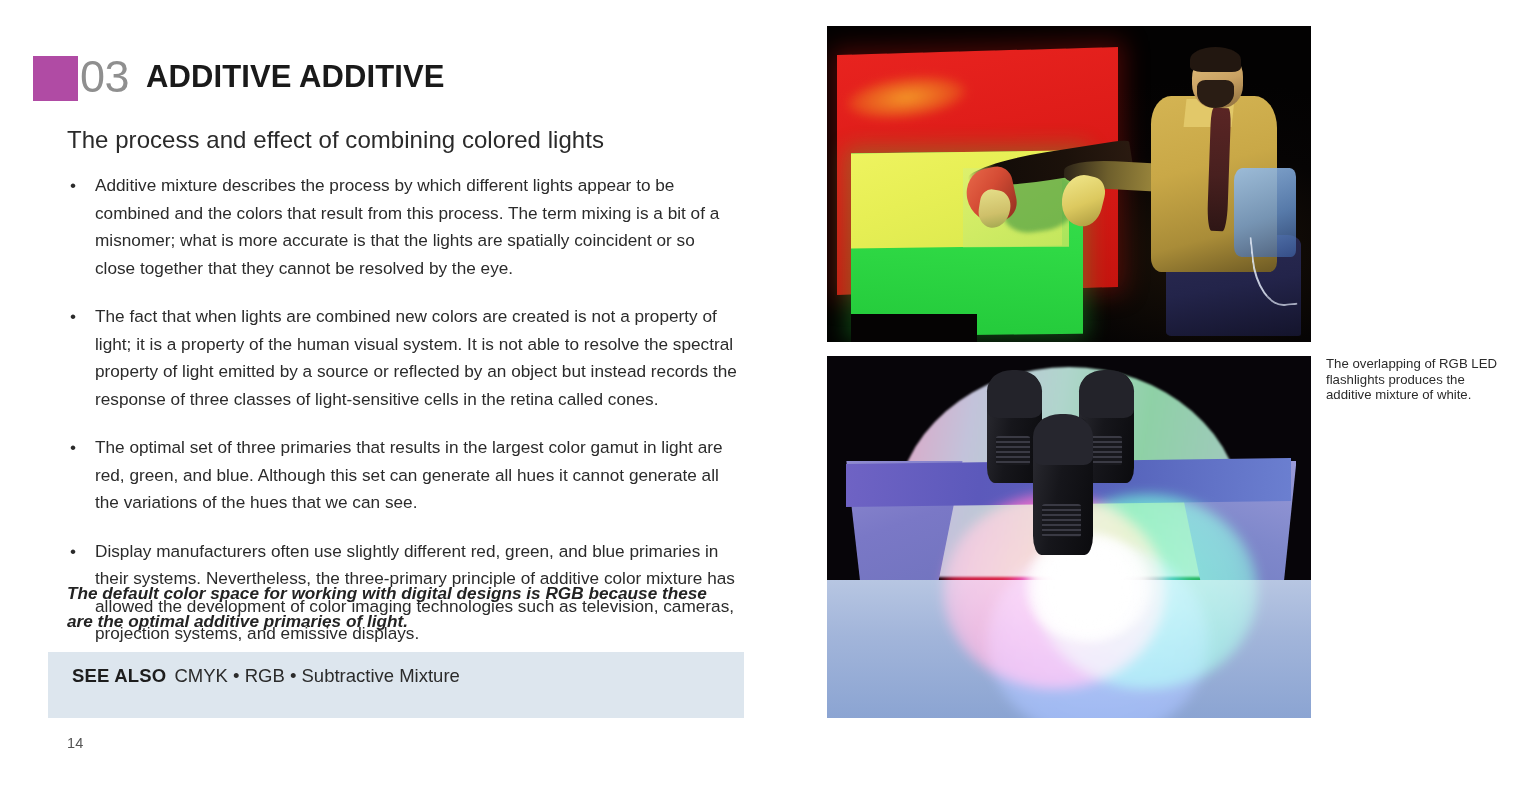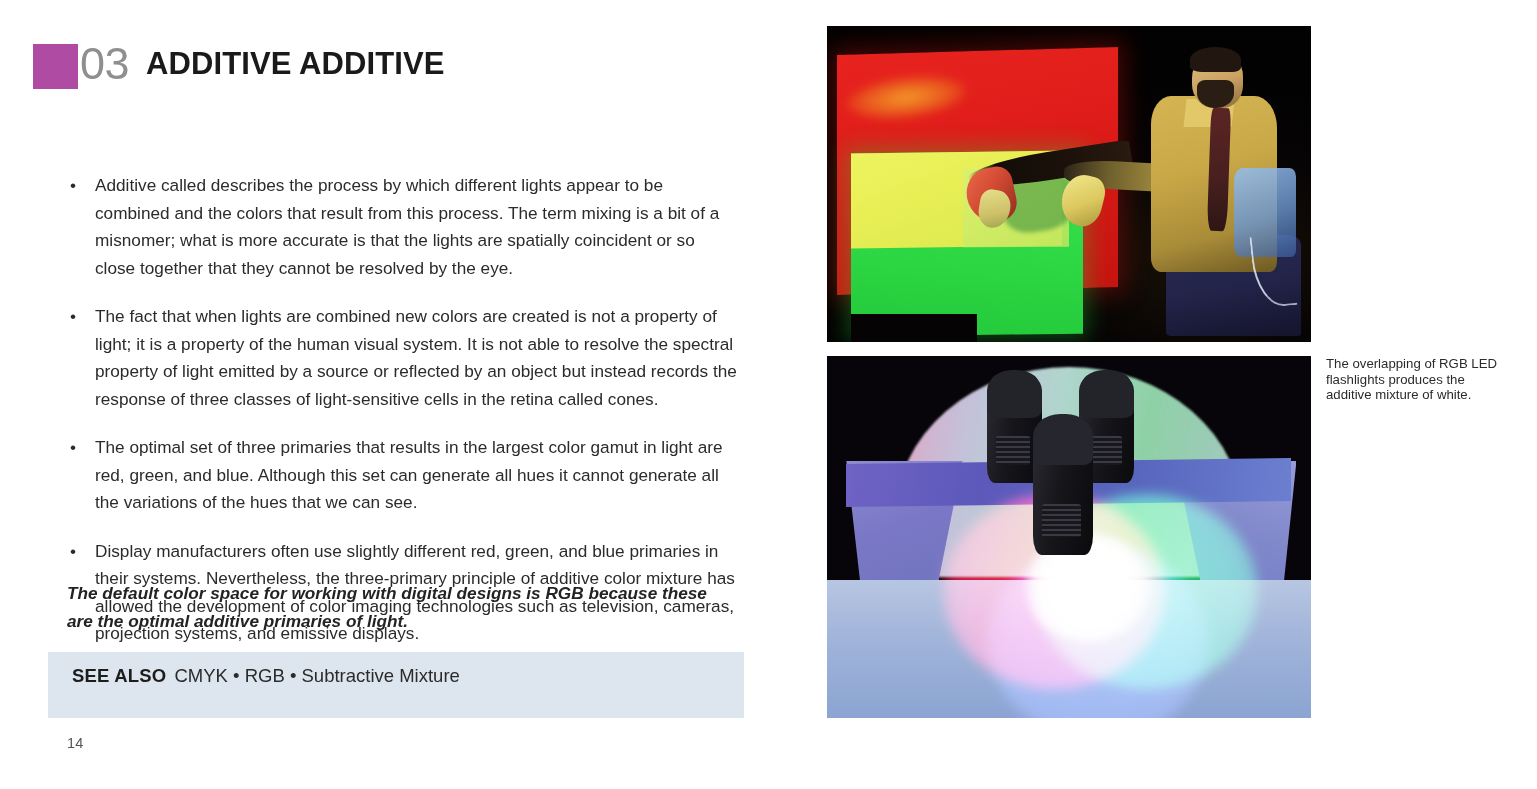--- a/index.html
+++ b/index.html
@@ -32,23 +32,23 @@
   .page-right {
     position: absolute;
     left: 768px; top: 0;
     width: 769px; height: 789px;
   }
 
   
   .chapter-head {
     position: absolute;
     left: 33px;
-    top: 40px;
+    top: 52px;
     display: flex;
-    align-items: flex-start;
+    align-items: center;
     white-space: nowrap;
   }
   .chapter-swatch {
     width: 45px;
     height: 45px;
     background: #b04ba4;
     margin-top: 4px;
     flex: none;
   }
   .chapter-number {
@@ -455,25 +455,26 @@
 <div class="spread">
 
   <div class="page-left">
 
     <div class="chapter-head">
       <div class="chapter-swatch"></div>
       <div class="chapter-number">03</div>
       <div class="chapter-title">ADDITIVE ADDITIVE</div>
     </div>
 
+    <div class="subtitle">The process and effect of combining colored lights</div>
 
     <div class="bullets">
       <div class="bullet">
         <span class="dot">•</span>
-        <span>Additive called describes the process by which different lights appear to be combined and the colors that result from this process. The term mixing is a bit of a misnomer; what is more accurate is that the lights are spatially coincident or so close together that they cannot be resolved by the eye.</span>
+        <span>Additive mixture describes the process by which different lights appear to be combined and the colors that result from this process. The term mixing is a bit of a misnomer; what is more accurate is that the lights are spatially coincident or so close together that they cannot be resolved by the eye.</span>
       </div>
       <div class="bullet">
         <span class="dot">•</span>
         <span>The fact that when lights are combined new colors are created is not a property of light; it is a property of the human visual system. It is not able to resolve the spectral property of light emitted by a source or reflected by an object but instead records the response of three classes of light-sensitive cells in the retina called cones.</span>
       </div>
       <div class="bullet">
         <span class="dot">•</span>
         <span>The optimal set of three primaries that results in the largest color gamut in light are red, green, and blue. Although this set can generate all hues it cannot generate all the variations of the hues that we can see.</span>
       </div>
       <div class="bullet">

